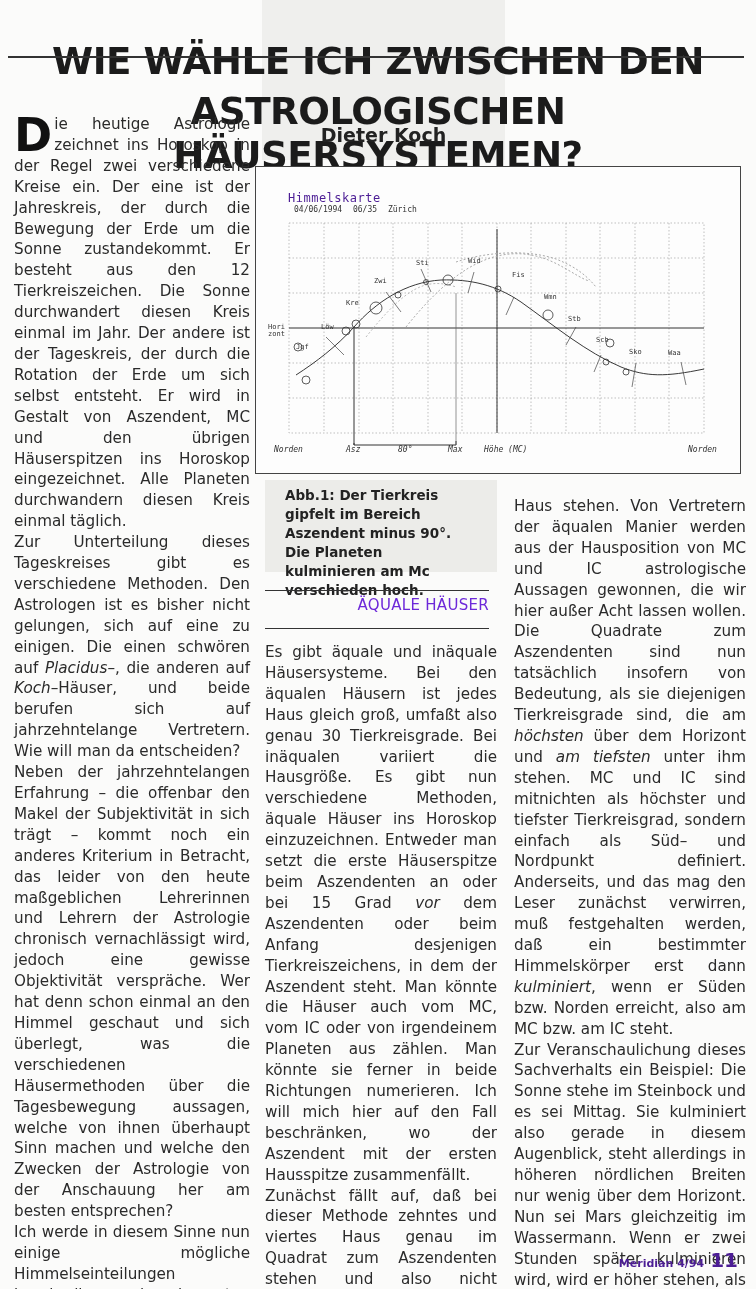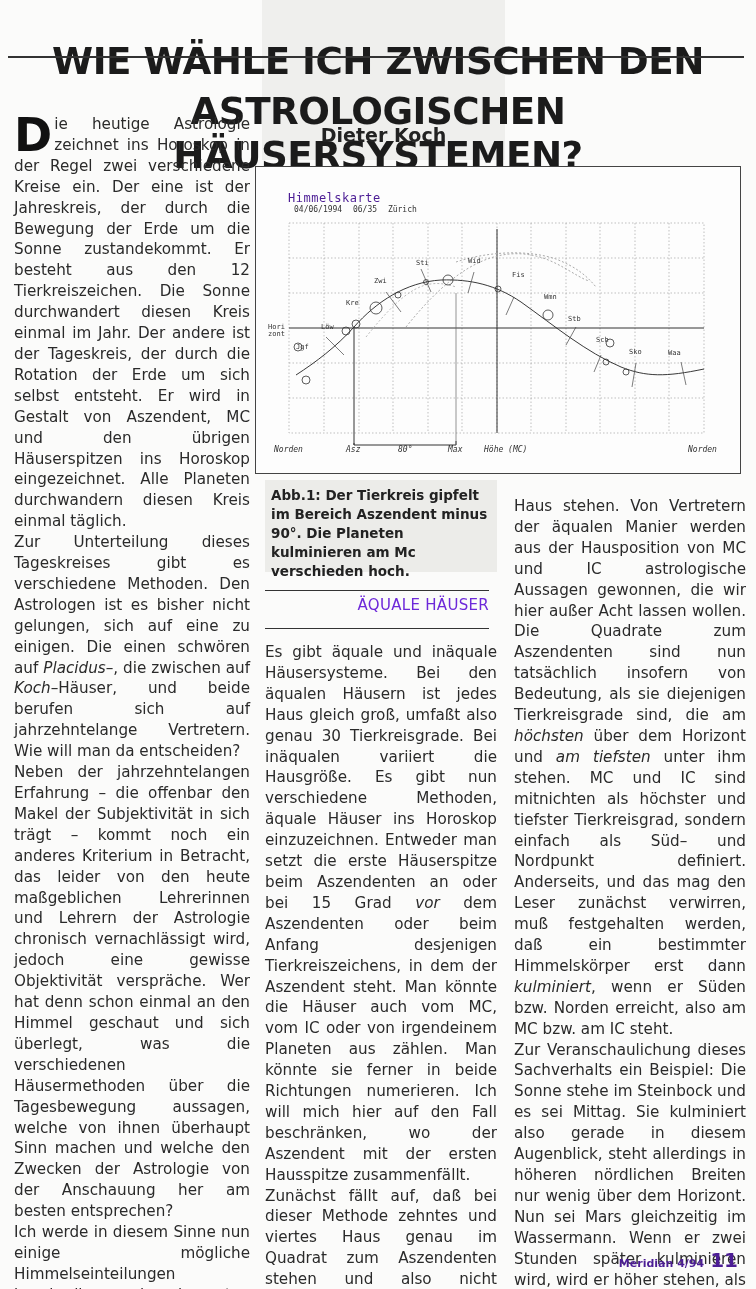--- a/index.html
+++ b/index.html
@@ -52,21 +52,21 @@
   .chart-sub {
     position: absolute; left: 38px; top: 38px;
     font-family: "DejaVu Sans Mono", monospace; font-size: 8px; color: #333; word-spacing: 6px;
   }
   .xlab {
     position: absolute; top: 278px;
     font-family: "DejaVu Sans Mono", monospace; font-size: 8px; color: #333; font-style: italic;
   }
   .caption {
     position: absolute; left: 265px; top: 480px; width: 232px; height: 92px;
-    background: #ecece9; padding: 6px 6px; box-sizing: border-box;
+    background: #ecece9; padding: 6px 20px; box-sizing: border-box;
     font-weight: bold; font-size: 13.5px; line-height: 19px; color: #222;
   }
   .sec-rule { position: absolute; left: 265px; width: 224px; border-top: 1.5px solid #333; }
   .sec-head {
     position: absolute; left: 265px; top: 596px; width: 224px; text-align: right;
     font-size: 15px; letter-spacing: 0.3px; color: #6d28d9;
   }
   .footer {
     position: absolute; right: 18px; top: 1248px; font-weight: bold; color: #4c1d95; margin-left: 44px;
   }
@@ -78,21 +78,21 @@
 <body>
 
 <div class="shade-strip"></div>
 
 <h1 class="title-line title-1">WIE WÄHLE ICH ZWISCHEN DEN</h1>
 <div class="title-rule"></div>
 <h1 class="title-line title-2">ASTROLOGISCHEN HÄUSERSYSTEMEN?</h1>
 
 <div class="col col1">
   <p><span class="dropcap">D</span><span>ie heutige Astrologie zeichnet ins Horoskop in der Regel zwei verschiedene Kreise ein. Der eine ist der Jahreskreis, der durch die Bewegung der Erde um die Sonne zustandekommt. Er besteht aus den 12 Tierkreiszeichen. Die Sonne durchwandert diesen Kreis einmal im Jahr. Der andere ist der Tageskreis, der durch die Rotation der Erde um sich selbst entsteht. Er wird in Gestalt von Aszendent, MC und den übrigen Häuserspitzen ins Horoskop eingezeichnet. Alle Planeten durchwandern diesen Kreis einmal täglich.</span></p>
-  <p><span>Zur Unterteilung dieses Tageskreises gibt es verschiedene Methoden. Den Astrologen ist es bisher nicht gelungen, sich auf eine zu einigen. Die einen schwören auf </span><i>Placidus</i><span>–, die zwischen auf </span><i>Koch</i><span>–Häuser, und beide berufen sich auf jahrzehntelange Vertretern. Wie will man da entscheiden?</span></p>
+  <p><span>Zur Unterteilung dieses Tageskreises gibt es verschiedene Methoden. Den Astrologen ist es bisher nicht gelungen, sich auf eine zu einigen. Die einen schwören auf </span><i>Placidus</i><span>–, die anderen auf </span><i>Koch</i><span>–Häuser, und beide berufen sich auf jahrzehntelange Vertretern. Wie will man da entscheiden?</span></p>
   <p>Neben der jahrzehntelangen Erfahrung – die offenbar den Makel der Subjektivität in sich trägt – kommt noch ein anderes Kriterium in Betracht, das leider von den heute maßgeblichen Lehrerinnen und Lehrern der Astrologie chronisch vernachlässigt wird, jedoch eine gewisse Objektivität verspräche. Wer hat denn schon einmal an den Himmel geschaut und sich überlegt, was die verschiedenen Häusermethoden über die Tagesbewegung aussagen, welche von ihnen überhaupt Sinn machen und welche den Zwecken der Astrologie von der Anschauung her am besten entsprechen?</p>
   <p>Ich werde in diesem Sinne nun einige mögliche Himmelseinteilungen beschreiben und zu bewerten versuchen. Ich werde mich dabei bemühen, möglichst wenige lateinische oder griechische Fachausdrücke zu verwenden und möglichst anschaulich zu bleiben, damit auch der Nichtmathematiker mich verstehen kann.</p>
 </div>
 
 <div class="author">Dieter Koch</div>
 
 <div class="chart-box">
   <svg width="484" height="306" viewBox="0 0 484 306">
 
     <g stroke="#999" stroke-width="0.6" stroke-dasharray="1.5,2" fill="none">

